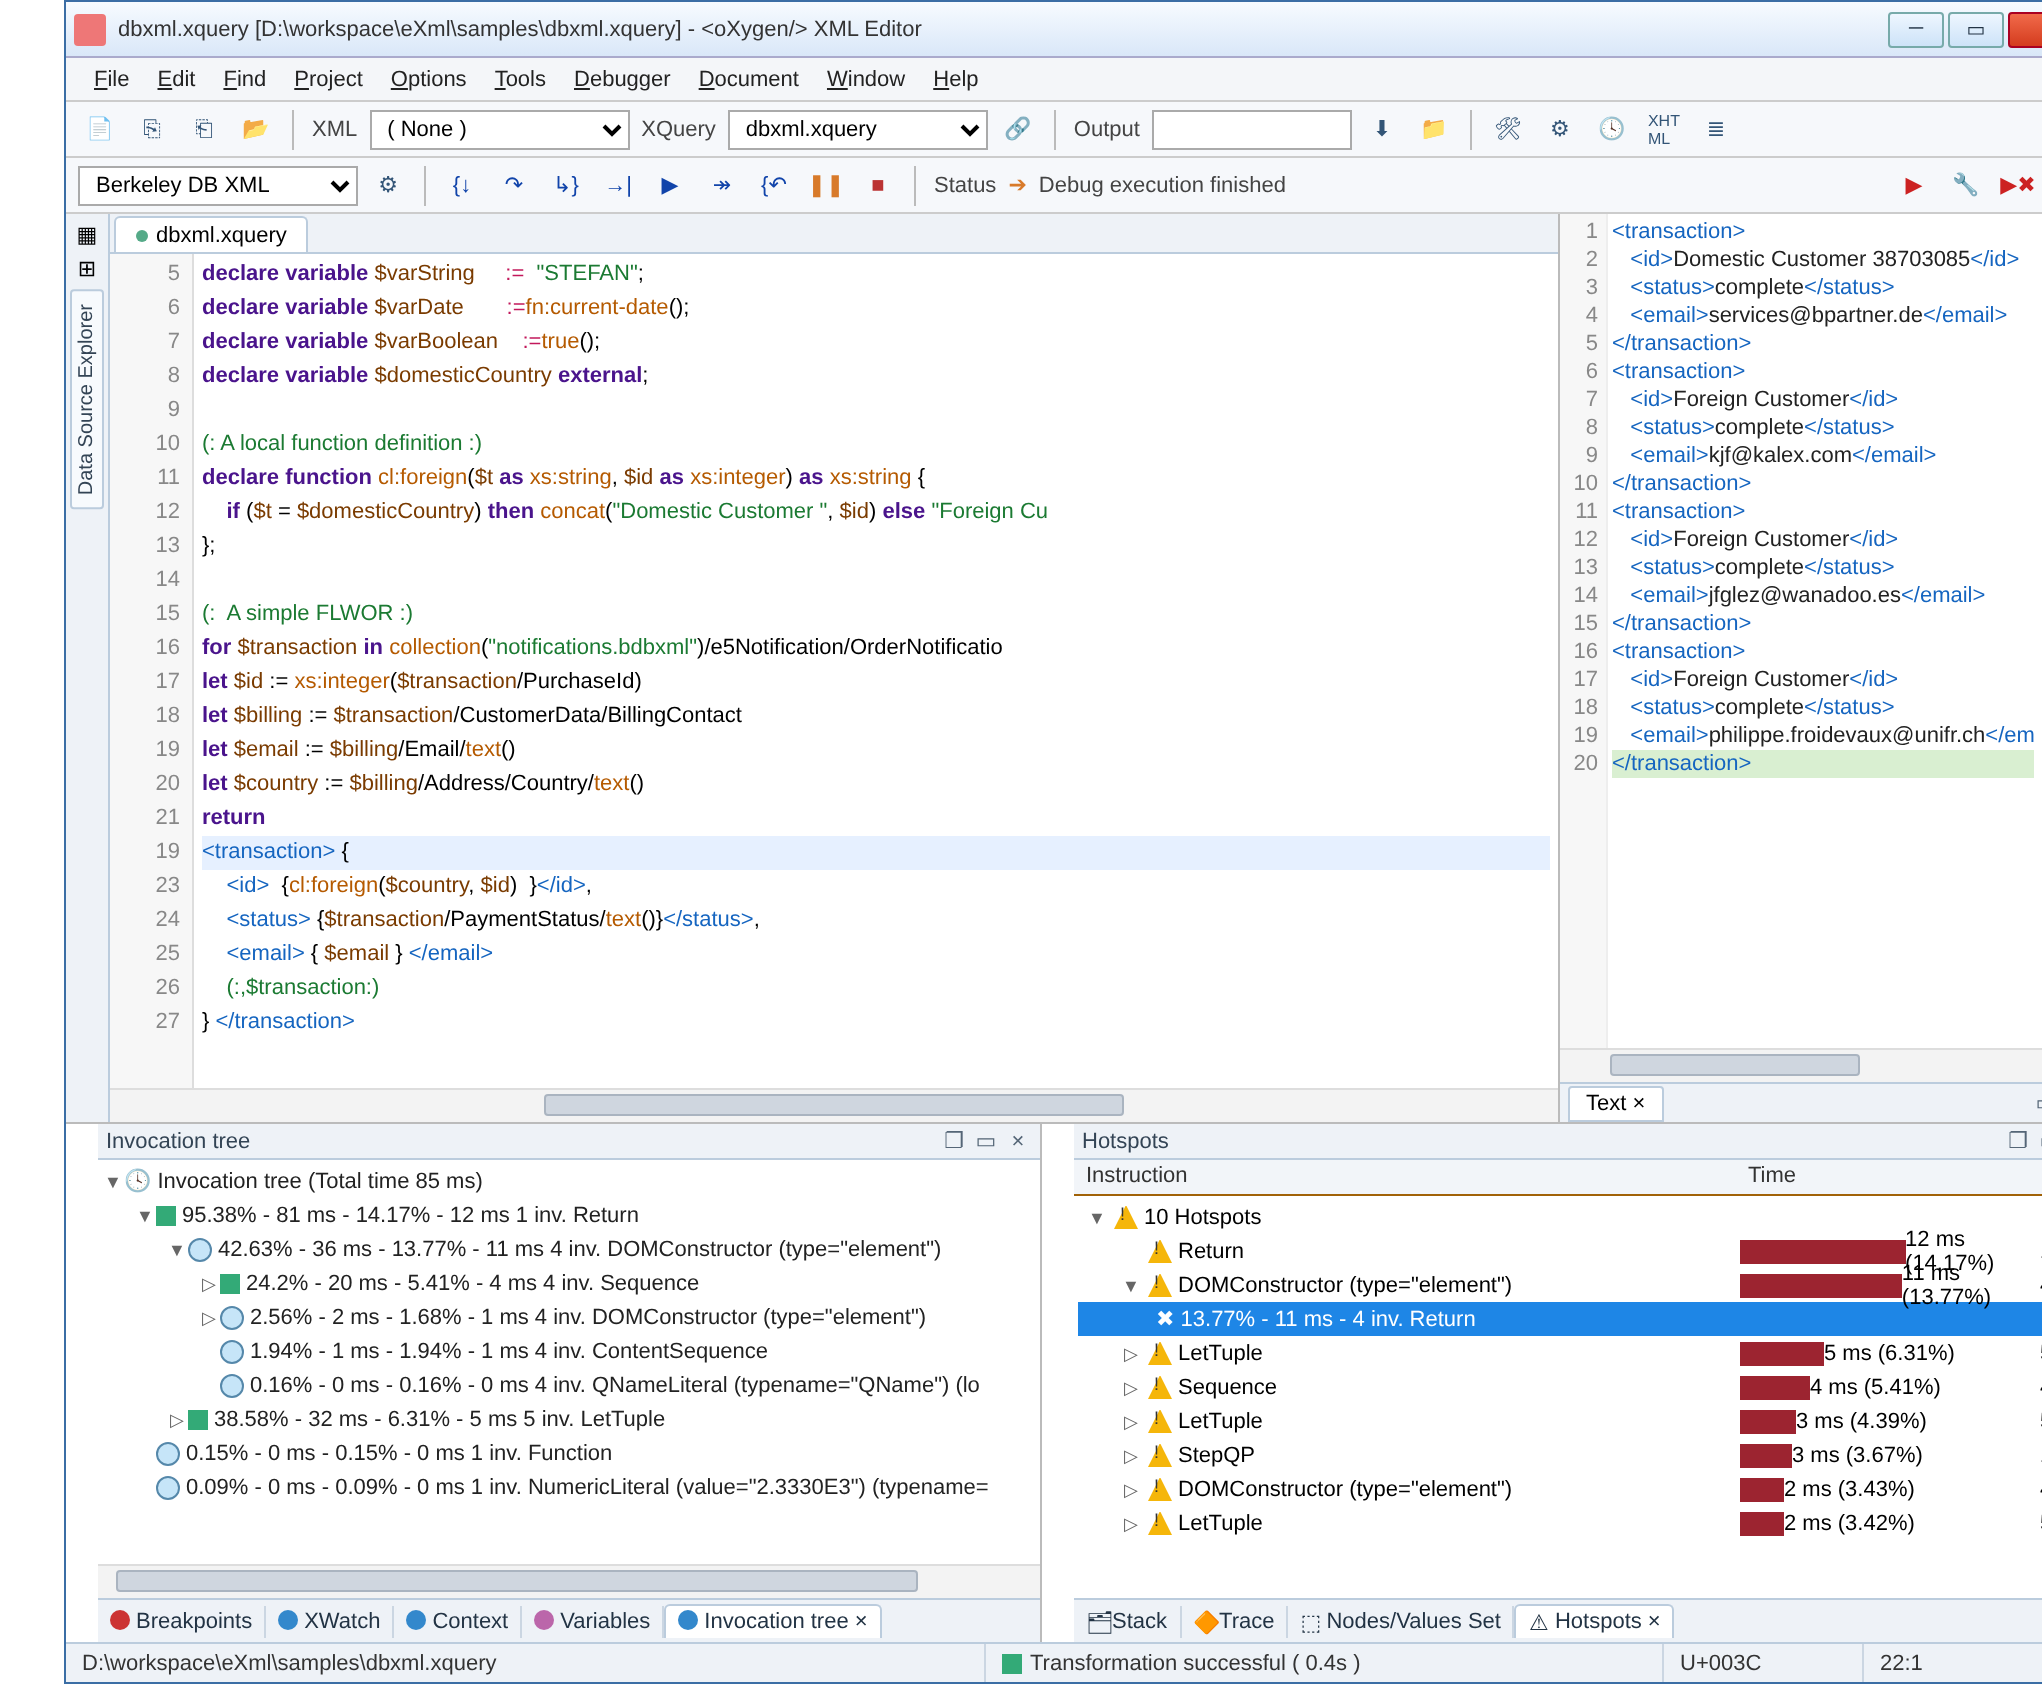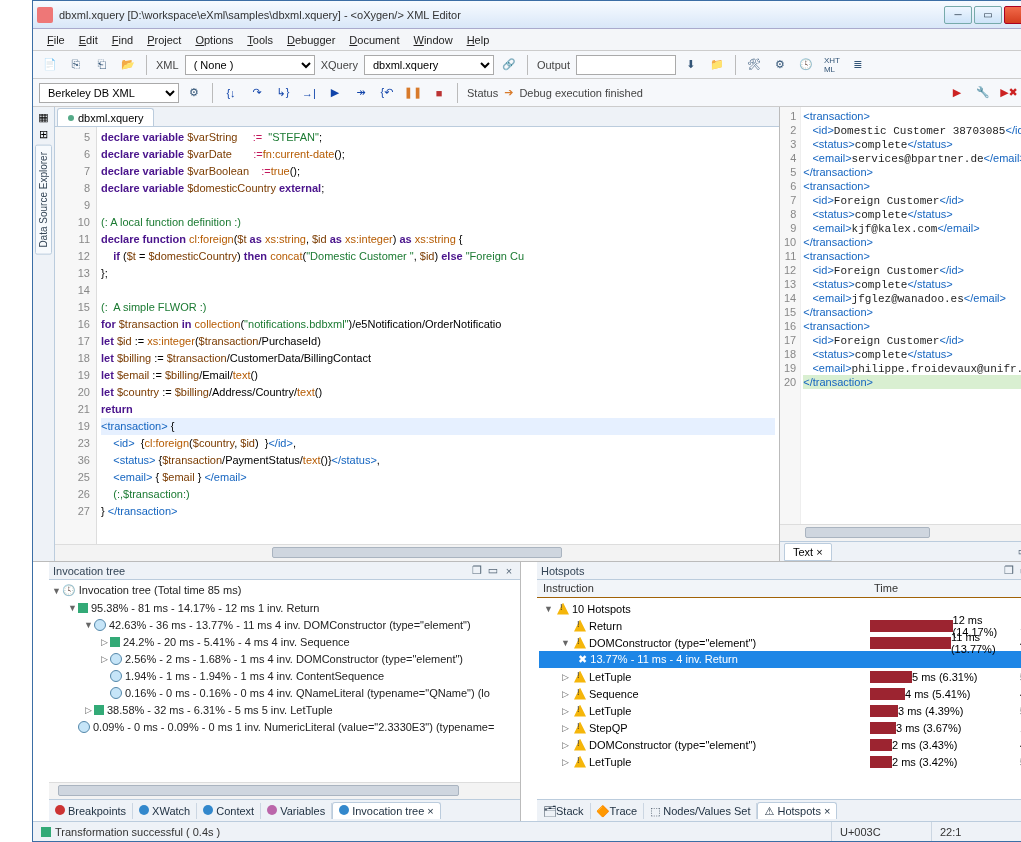--- a/index.html
+++ b/index.html
@@ -44,21 +44,21 @@
 .cmt{color:#1b7a32;}
 .var{color:#7a3b00;}
 .hl{background:#e6f0ff;}
 .results{width:250px;display:flex;flex-direction:column;overflow:hidden;}
 .xml{flex:1;overflow:auto;font-family:Consolas,monospace;font-size:11px;line-height:14px;display:flex;}
 .xgut{width:24px;text-align:right;color:#888;padding:2px 4px;background:#f7f7f7;border-right:1px solid #eee;}
 .xgut div{height:14px;}
 .xsrc{padding:2px 2px;white-space:pre;}
 .xsrc div{height:14px;}
 .tg{color:#1565c0;}
-.txt{color:#222;font-family:Liberation Mono, monospace;}
+.txt{color:#222;}
 .rtabs{height:20px;border-top:1px solid #bcd;display:flex;align-items:center;background:#eef2f7;}
 .rtab{padding:2px 8px;border:1px solid #bcd;background:#fff;border-radius:2px 2px 0 0;margin-left:4px;}
 .hlrow{background:#d9efd1;}
 .panel{flex:1;display:flex;flex-direction:column;border-right:1px solid #bbb;overflow:hidden;padding-left:16px;}
 .panel:last-child{border-right:none;}
 .phead{height:18px;background:#eef2f7;border-bottom:1px solid #bcd;display:flex;align-items:center;padding:0 4px;color:#345;}
 .phead .pt{flex:1;}
 .pico{width:14px;height:14px;display:inline-flex;align-items:center;justify-content:center;color:#567;margin-left:2px;}
 .tree{flex:1;overflow:auto;padding:2px;}
 .trow{display:flex;align-items:center;height:17px;white-space:nowrap;color:#222;}
@@ -186,21 +186,21 @@
               <div>14</div>
               <div>15</div>
               <div>16</div>
               <div>17</div>
               <div>18</div>
               <div>19</div>
               <div>20</div>
               <div>21</div>
               <div>19</div>
               <div>23</div>
-              <div>36</div>
+              <div>24</div>
               <div>25</div>
               <div>26</div>
               <div>27</div>
             </div>
           <div class="src" id="src"><div><span class="kw">declare variable</span> <span class="var">$varString</span>     <span class="op">:=</span>  <span class="str">"STEFAN"</span>;</div><div><span class="kw">declare variable</span> <span class="var">$varDate</span>       <span class="op">:=</span><span class="fn">fn:current-date</span>();</div><div><span class="kw">declare variable</span> <span class="var">$varBoolean</span>    <span class="op">:=</span><span class="fn">true</span>();</div><div><span class="kw">declare variable</span> <span class="var">$domesticCountry</span> <span class="kw">external</span>;</div><div></div><div><span class="cmt">(: A local function definition :)</span></div><div><span class="kw">declare function</span> <span class="fn">cl:foreign</span>(<span class="var">$t</span> <span class="kw">as</span> <span class="fn">xs:string</span>, <span class="var">$id</span> <span class="kw">as</span> <span class="fn">xs:integer</span>) <span class="kw">as</span> <span class="fn">xs:string</span> {</div><div>    <span class="kw">if</span> (<span class="var">$t</span> = <span class="var">$domesticCountry</span>) <span class="kw">then</span> <span class="fn">concat</span>(<span class="str">"Domestic Customer "</span>, <span class="var">$id</span>) <span class="kw">else</span> <span class="str">"Foreign Cu</span></div><div>};</div><div></div><div><span class="cmt">(:  A simple FLWOR :)</span></div><div><span class="kw">for</span> <span class="var">$transaction</span> <span class="kw">in</span> <span class="fn">collection</span>(<span class="str">"notifications.bdbxml"</span>)/e5Notification/OrderNotificatio</div><div><span class="kw">let</span> <span class="var">$id</span> := <span class="fn">xs:integer</span>(<span class="var">$transaction</span>/PurchaseId)</div><div><span class="kw">let</span> <span class="var">$billing</span> := <span class="var">$transaction</span>/CustomerData/BillingContact</div><div><span class="kw">let</span> <span class="var">$email</span> := <span class="var">$billing</span>/Email/<span class="fn">text</span>()</div><div><span class="kw">let</span> <span class="var">$country</span> := <span class="var">$billing</span>/Address/Country/<span class="fn">text</span>()</div><div><span class="kw">return</span></div><div class="hl"><span class="tag">&lt;transaction&gt;</span> {</div><div>    <span class="tag">&lt;id&gt;</span>  {<span class="fn">cl:foreign</span>(<span class="var">$country</span>, <span class="var">$id</span>)  }<span class="tag">&lt;/id&gt;</span>,</div><div>    <span class="tag">&lt;status&gt;</span> {<span class="var">$transaction</span>/PaymentStatus/<span class="fn">text</span>()}<span class="tag">&lt;/status&gt;</span>,</div><div>    <span class="tag">&lt;email&gt;</span> { <span class="var">$email</span> } <span class="tag">&lt;/email&gt;</span></div><div>    <span class="cmt">(:,$transaction:)</span></div><div>} <span class="tag">&lt;/transaction&gt;</span></div></div>
         </div>
         <div class="scrollh">
             <div class="thumb"></div>
           </div>
       </div>
@@ -255,20 +255,21 @@
         </div>
         <div class="tree" id="invtree">
             <div class="trow"><span class="ar">▼</span>🕓 Invocation tree (Total time  85 ms)</div>
             <div class="trow"><span class="tw" style="width:16px"></span><span class="ar">▼</span><span class="gic"></span>95.38% - 81 ms - 14.17% - 12 ms 1 inv. Return</div>
             <div class="trow"><span class="tw" style="width:32px"></span><span class="ar">▼</span><span class="bic"></span>42.63% - 36 ms - 13.77% - 11 ms 4 inv. DOMConstructor (type="element")</div>
             <div class="trow"><span class="tw" style="width:48px"></span><span class="ar">▷</span><span class="gic"></span>24.2% - 20 ms - 5.41% - 4 ms 4 inv. Sequence</div>
             <div class="trow"><span class="tw" style="width:48px"></span><span class="ar">▷</span><span class="bic"></span>2.56% - 2 ms - 1.68% - 1 ms 4 inv. DOMConstructor (type="element")</div>
             <div class="trow"><span class="tw" style="width:48px"></span><span class="ar"></span><span class="bic"></span>1.94% - 1 ms - 1.94% - 1 ms 4 inv. ContentSequence</div>
             <div class="trow"><span class="tw" style="width:48px"></span><span class="ar"></span><span class="bic"></span>0.16% - 0 ms - 0.16% - 0 ms 4 inv. QNameLiteral (typename="QName") (lo</div>
             <div class="trow"><span class="tw" style="width:32px"></span><span class="ar">▷</span><span class="gic"></span>38.58% - 32 ms - 6.31% - 5 ms 5 inv. LetTuple</div>
+            <div class="trow"><span class="tw" style="width:16px"></span><span class="ar"></span><span class="bic"></span>0.15% - 0 ms - 0.15% - 0 ms 1 inv. Function</div>
             <div class="trow"><span class="tw" style="width:16px"></span><span class="ar"></span><span class="bic"></span>0.09% - 0 ms - 0.09% - 0 ms 1 inv. NumericLiteral (value="2.3330E3") (typename=</div>
           </div>
         <div class="scrollh">
             <div class="thumb" style="left:2%;width:85%"></div>
           </div>
         <div class="ptabs" id="invtabs">
             <div class="ptab"><span style="width:10px;height:10px;background:#c33;border-radius:50%;display:inline-block"></span>Breakpoints</div>
             <div class="ptab"><span style="width:10px;height:10px;background:#38c;border-radius:50%;display:inline-block"></span>XWatch</div>
             <div class="ptab"><span style="width:10px;height:10px;background:#38c;border-radius:50%;display:inline-block"></span>Context</div>
             <div class="ptab"><span style="width:10px;height:10px;background:#b6a;border-radius:50%;display:inline-block"></span>Variables</div>
@@ -339,20 +340,21 @@
             <div class="ptab"><span style="width:10px;height:10px;display:inline-block">🗂</span>Stack</div>
             <div class="ptab"><span style="width:10px;height:10px;display:inline-block">🔶</span>Trace</div>
             <div class="ptab"><span style="width:10px;height:10px;display:inline-block">⬚</span>Nodes/Values Set</div>
             <div class="ptab act"><span style="width:10px;height:10px;display:inline-block">⚠</span>Hotspots <span>×</span></div>
           </div>
       </div>
     </div>
   </div>
 
   <div class="statusbar">
+    <div style="width:460px">D:\workspace\eXml\samples\dbxml.xquery</div>
     <div style="flex:1">
         <span style="width:10px;height:10px;background:#3a7;display:inline-block;margin-right:4px"></span>
         <span>Transformation successful  ( 0.4s )</span>
       </div>
     <div style="width:100px">U+003C</div>
     <div style="width:100px">22:1</div>
     <div style="width:20px"></div>
   </div>
 </div>
 

